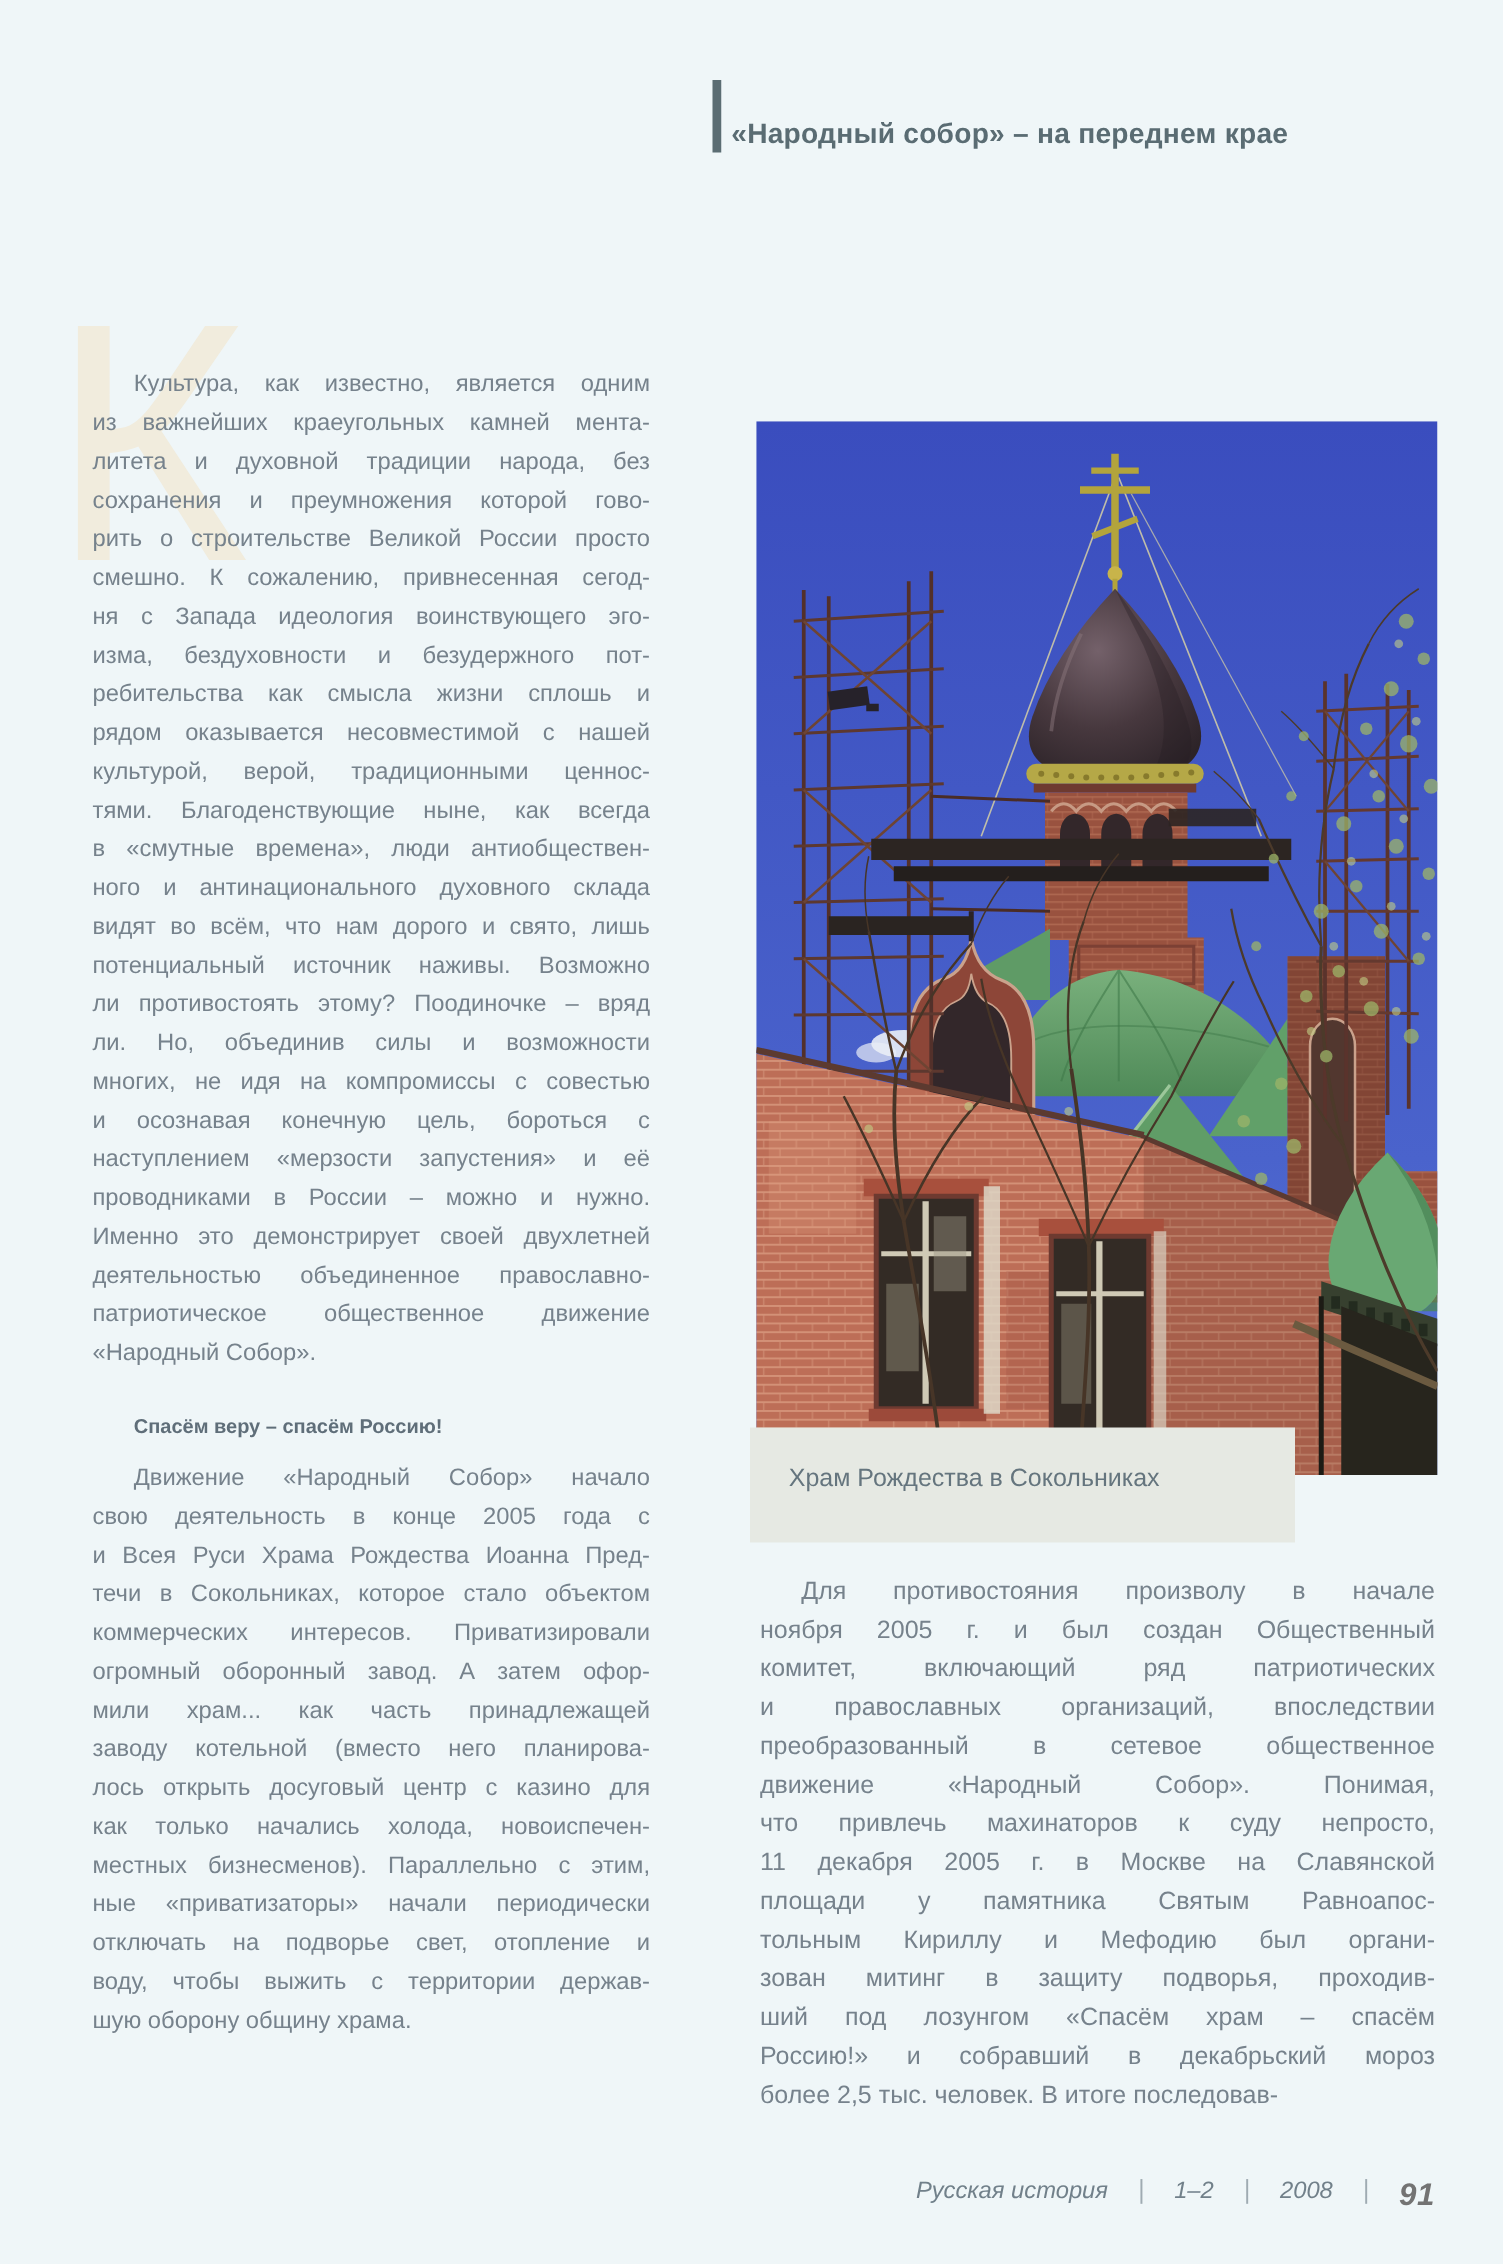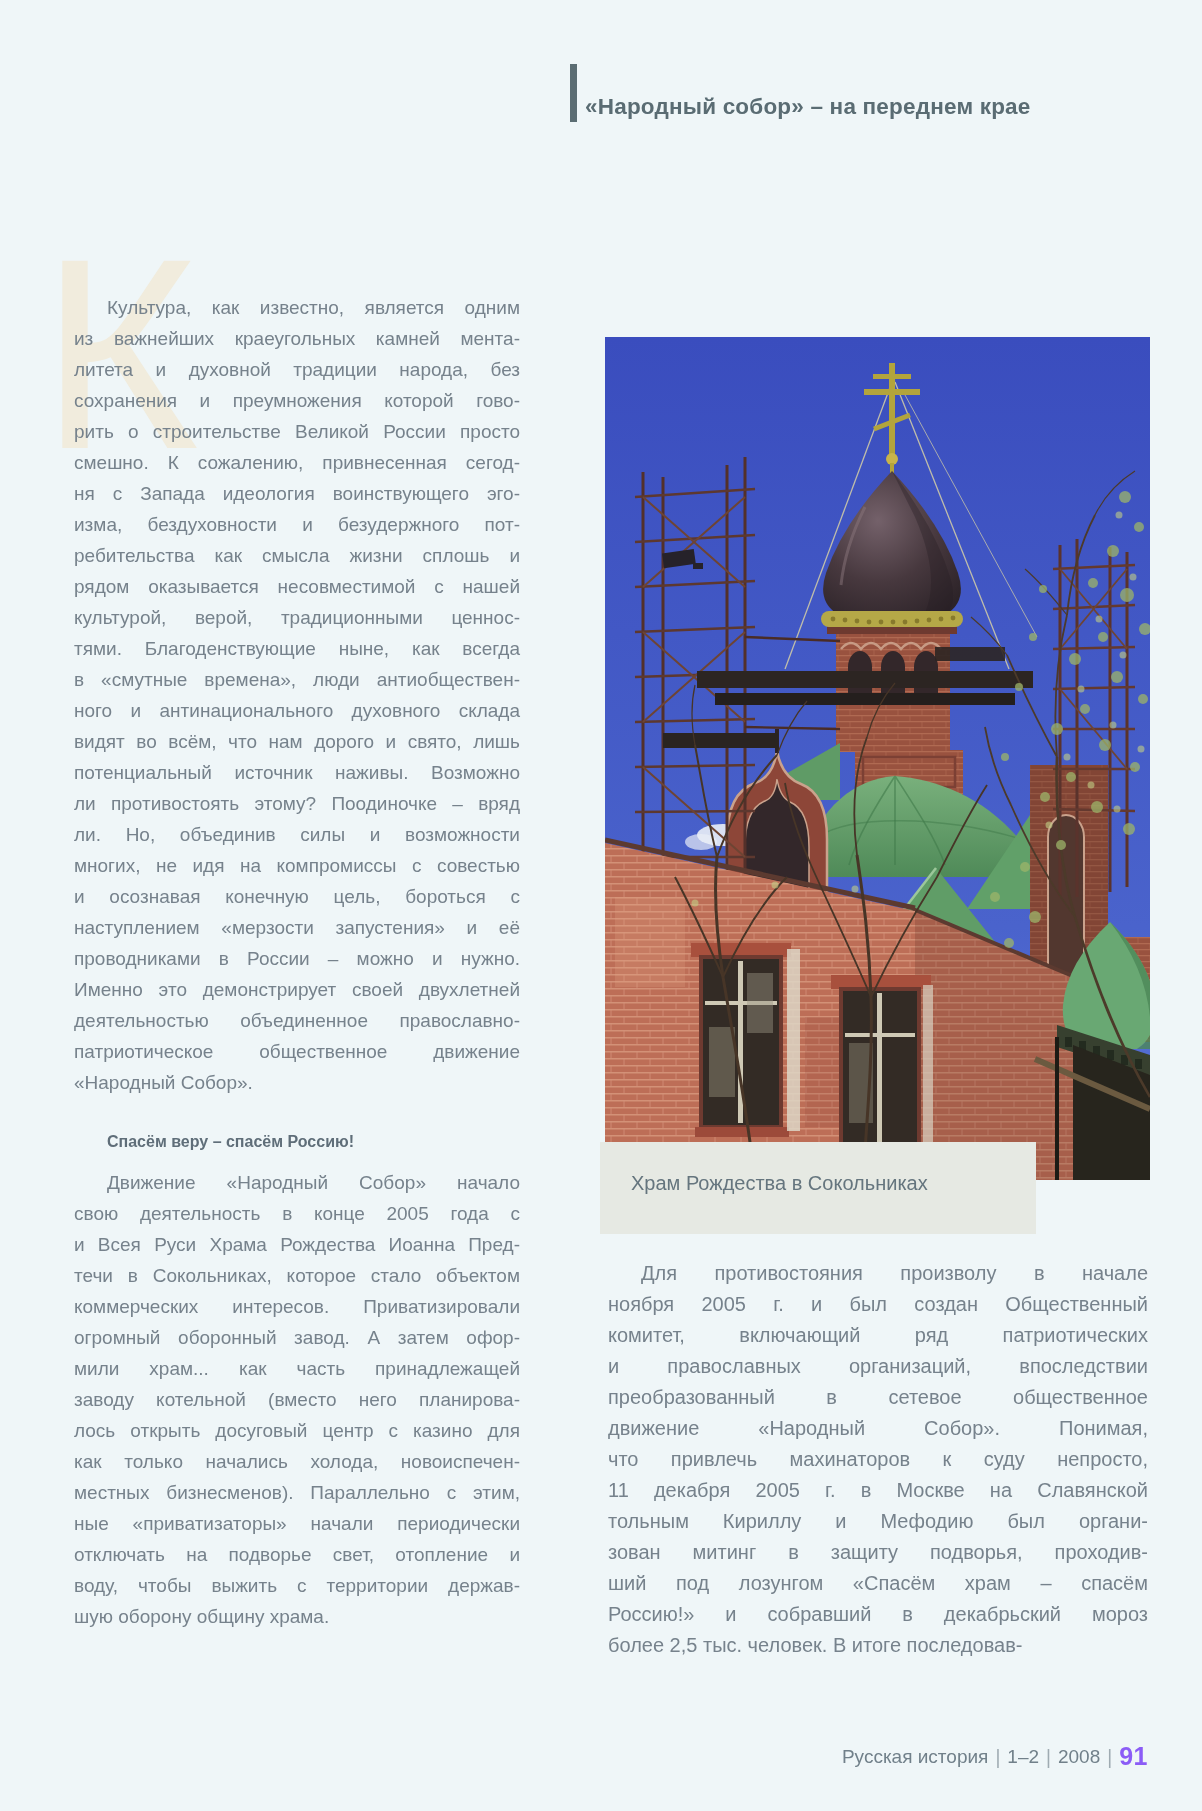--- a/index.html
+++ b/index.html
@@ -53,25 +53,26 @@
     background:#e6e9e3;z-index:2;
   }
   .caption-text{
     position:absolute;left:31px;top:30px;
     font-size:20px;color:#65757e;white-space:nowrap;
   }
 
   
   .footer{
     position:absolute;top:1742px;right:54px;z-index:2;
-    font-size:19px;color:#71808a;display:flex;align-items:center;gap:7px;
+    font-size:19px;color:#71808a;display:flex;align-items:flex-start;gap:24px;
     white-space:nowrap;
+    font-style:italic;
   }
   .footer .sep{color:#9fabb2;font-weight:300;transform:scaleY(1.1);}
-  .footer .pageno{font-size:25px;font-weight:bold;color:#8b5cf6;letter-spacing:.5px;}
+  .footer .pageno{font-size:25px;font-weight:bold;color:#737373;letter-spacing:.5px;}
 </style>
 </head>
 <body>
 
 <div id="page">
 
   <div class="watermark">К</div>
 
   <div class="header">
     <div class="header-bar"></div>
@@ -410,20 +411,21 @@
   <div class="col col-right">
     <div class="para">
         <div class="tline fill">Для противостояния произволу в начале</div>
         <div class="tline fill">ноября 2005 г. и был создан Общественный</div>
         <div class="tline fill">комитет, включающий ряд патриотических</div>
         <div class="tline fill">и православных организаций, впоследствии</div>
         <div class="tline fill">преобразованный в сетевое общественное</div>
         <div class="tline fill">движение «Народный Собор».  Понимая,</div>
         <div class="tline fill">что привлечь махинаторов к суду непросто,</div>
         <div class="tline fill">11 декабря 2005 г. в Москве на Славянской</div>
+        <div class="tline fill">площади у памятника Святым Равноапос-</div>
         <div class="tline fill">тольным Кириллу и Мефодию был органи-</div>
         <div class="tline fill">зован митинг в защиту подворья, проходив-</div>
         <div class="tline fill">ший под лозунгом «Спасём храм – спасём</div>
         <div class="tline fill">Россию!» и собравший в декабрьский мороз</div>
         <div class="tline">более 2,5 тыс. человек. В итоге последовав-</div>
       </div>
   </div>
 
   <div class="footer">
     <span>Русская история</span>

